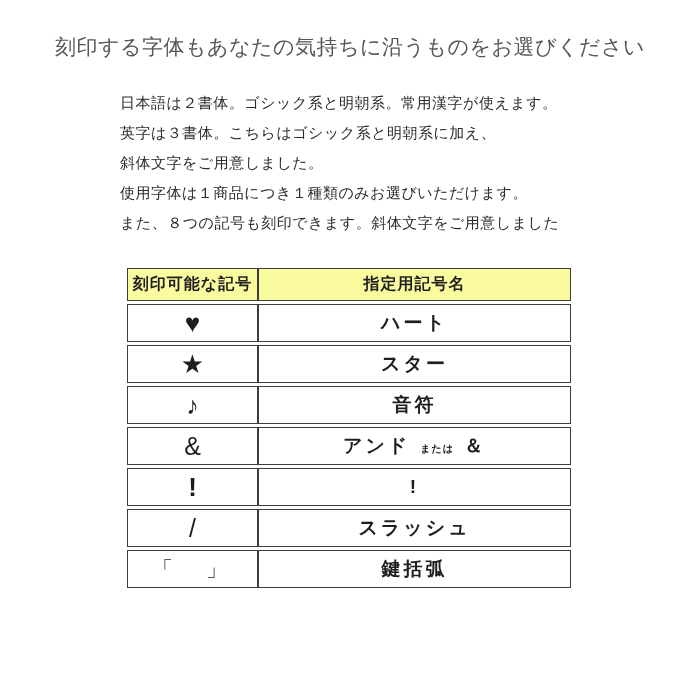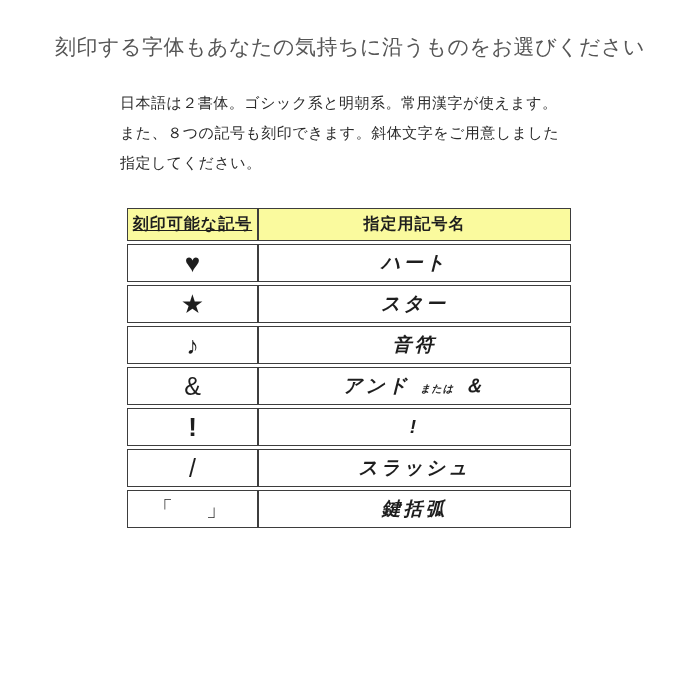--- a/index.html
+++ b/index.html
@@ -40,21 +40,21 @@
     table-layout: fixed;
   }
   table.symbols th, table.symbols td {
     border: 1px solid #3d3d3d;
     padding: 0;
     text-align: center;
     vertical-align: middle;
     background: #ffffff;
     color: #1e1e1e;
   }
-  th.col-symbol { width: 129px; text-decoration: underline; }
+  th.col-symbol { width: 129px; }
   th.col-name  { width: 311px; }
   table.symbols th {
     background: #fafa9e;
     height: 31px;
     font-size: 16px;
     font-weight: bold;
     letter-spacing: 1px;
   }
   td.sym {
     height: 36px;
@@ -62,40 +62,41 @@
     line-height: 36px;
     font-weight: bold;
   }
   td.sym.light { font-weight: normal; font-size: 25px; }
   td.sym.bracket { font-size: 21px; font-weight: normal; letter-spacing: 6px; }
   td.name {
     height: 36px;
     font-size: 19px;
     font-weight: bold;
     letter-spacing: 3px;
-    font-style: italic;
   }
   td.name .small {
     font-size: 10px;
     letter-spacing: 1px;
     padding: 0 10px;
   }
   .paw-svg { display: inline-block; vertical-align: middle; margin-top: 2px; }
 </style>
 </head>
 <body>
 
 <div class="page">
 
   <div class="title">刻印する字体もあなたの気持ちに沿うものをお選びください</div>
 
   <div class="intro">
     <div>日本語は２書体。ゴシック系と明朝系。常用漢字が使えます。</div>
+    <div>英字は３書体。こちらはゴシック系と明朝系に加え、</div>
+    <div>斜体文字をご用意しました。</div>
+    <div>使用字体は１商品につき１種類のみお選びいただけます。</div>
     <div>また、８つの記号も刻印できます。斜体文字をご用意しました</div>
-    <div>指定してください。</div>
   </div>
 
   <table class="symbols">
     <tbody>
         <tr>
       <th class="col-symbol">刻印可能な記号</th>
       <th class="col-name">指定用記号名</th>
     </tr>
 
     <tr>

